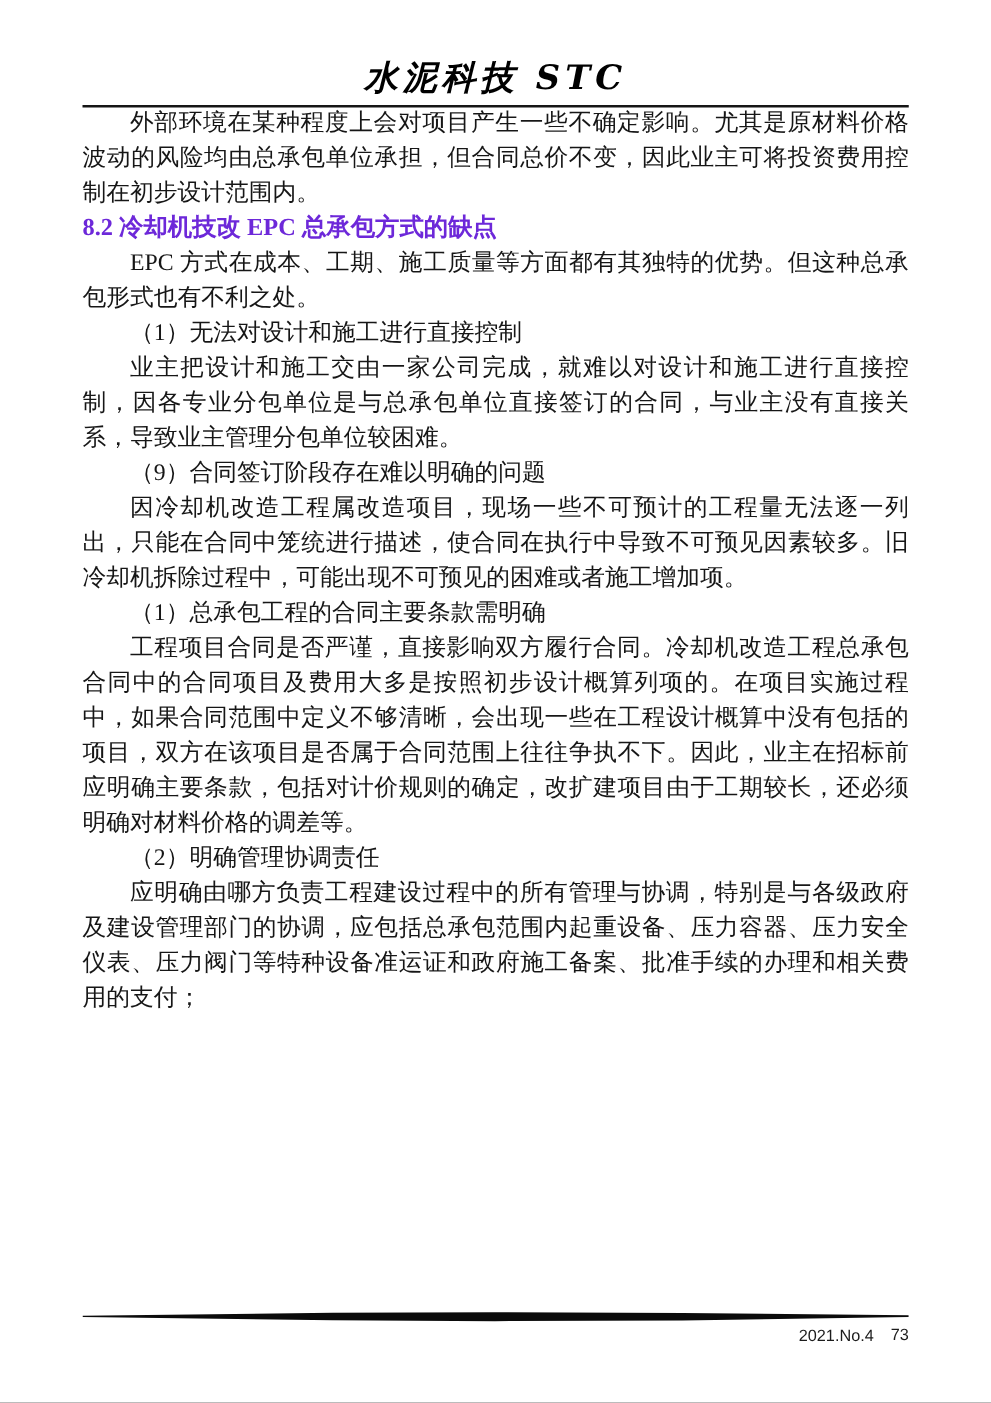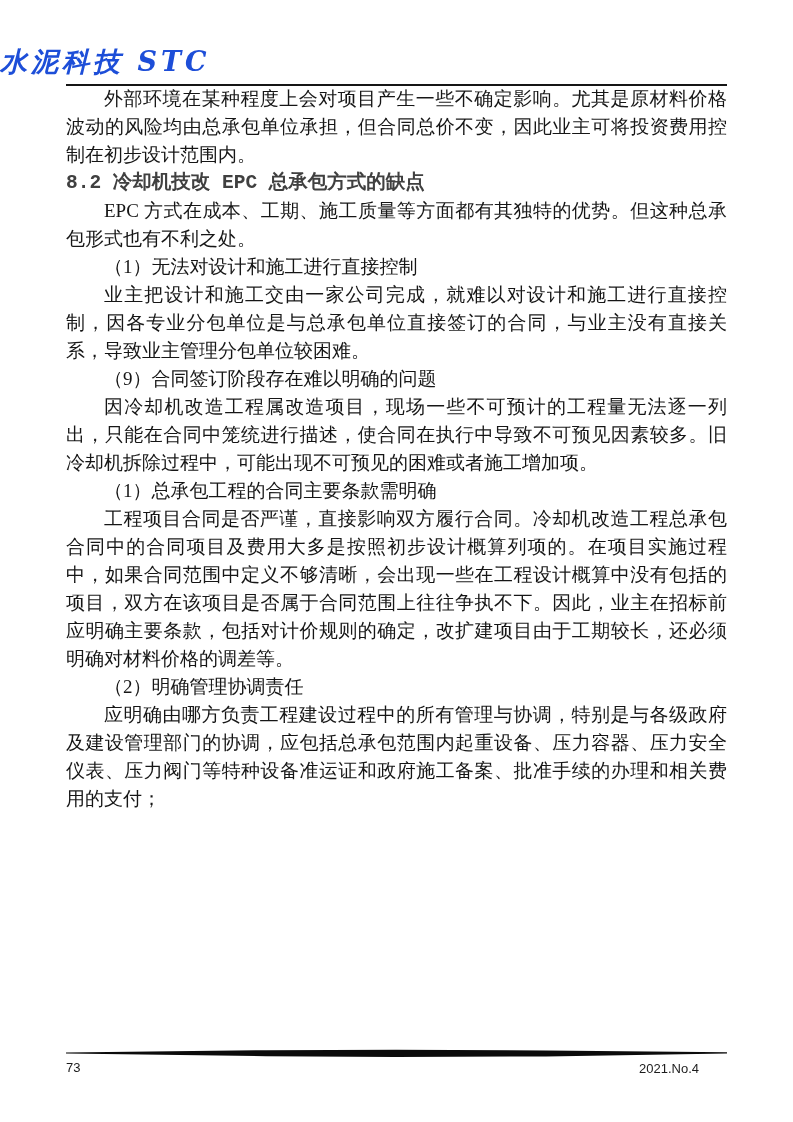--- a/index.html
+++ b/index.html
@@ -16,26 +16,27 @@
     overflow: hidden;
     font-family: "Liberation Serif", serif;
     color: #161616;
   }
   
   .journal-title {
     position: absolute;
     top: 44px;
     left: 0;
     width: 100%;
+    text-align: center;
     font-family: "DejaVu Serif", serif;
     font-style: italic;
     font-weight: 600;
     font-size: 27px;
     letter-spacing: 4px;
-    color: #1d4ed8;
+    color: #000000;
   }
   .header-rule {
     position: absolute;
     top: 84px;
     left: 66px;
     width: 661px;
     height: 2px;
     background: #151515;
   }
   
@@ -50,25 +51,25 @@
     text-justify: inter-ideograph;
   }
   .body-text p {
     margin: 0;
     padding: 0;
   }
   .para, .list-item {
     text-indent: 2em;
   }
   .heading {
-    font-family: Liberation Mono, monospace;
+    font-family: Liberation Serif, serif;
     font-weight: bold;
     font-size: 19.5px;
     text-indent: 0;
-    color: #404040;
+    color: #6d28d9;
   }
   
   .footer-bar {
     position: absolute;
     top: 1049px;
     left: 66px;
     width: 661px;
     height: 9px;
   }
   .footer-row {
@@ -78,21 +79,21 @@
     width: 661px;
     height: 18px;
     font-family: "Liberation Sans", sans-serif;
     font-size: 13px;
     color: #1c1c1c;
   }
   .page-number {
     position: absolute;
     left: 0;
     width: 100%;
-    text-align: left;
+    text-align: right;
   }
   .issue-number {
     position: absolute;
     right: 28px;
     top: 1px;
     margin-left: 12px;
   }
 </style>
 </head>
 <body>

